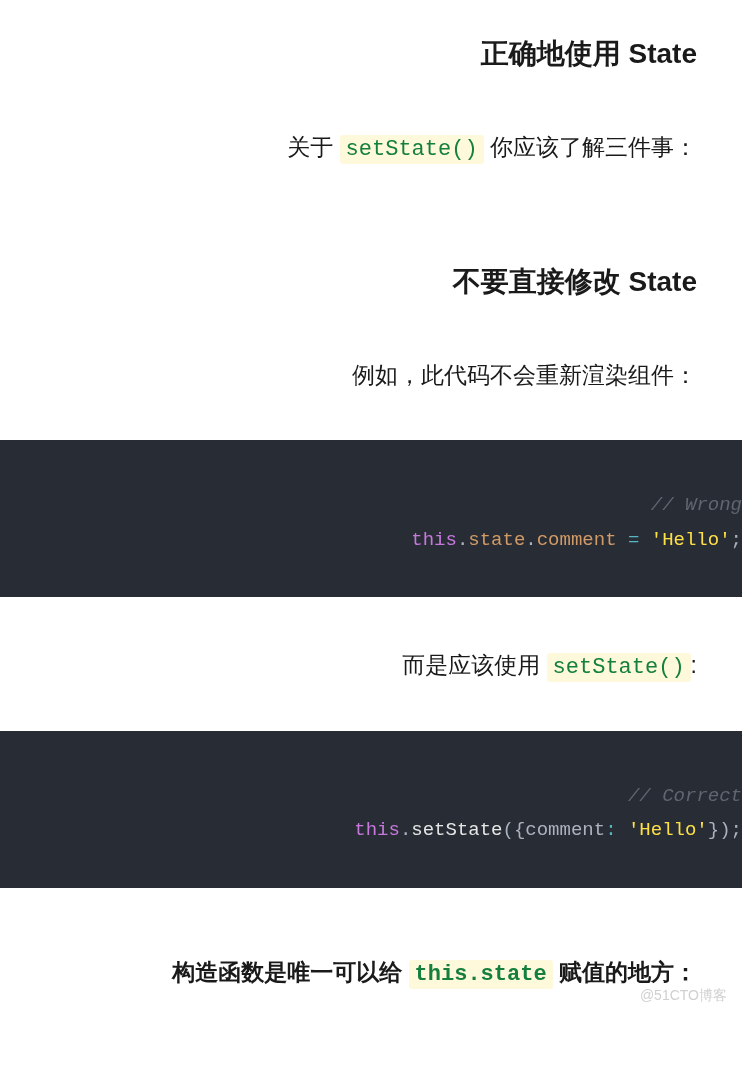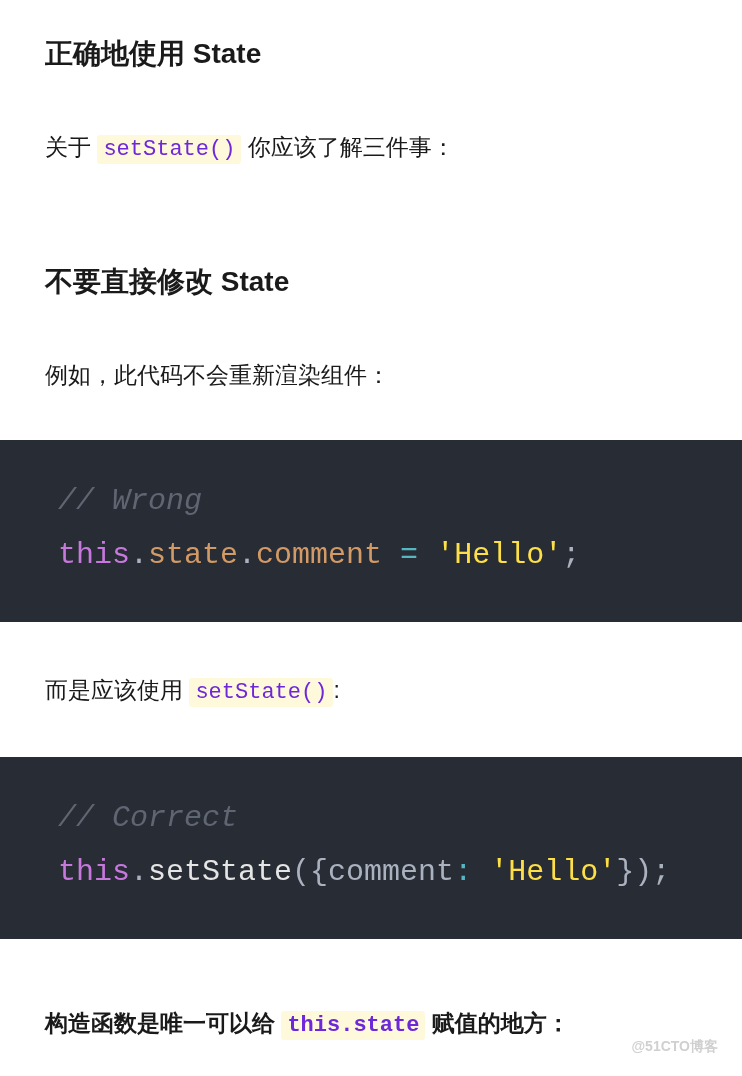--- a/index.html
+++ b/index.html
@@ -9,20 +9,21 @@
     }
     body {
       font-family: -apple-system, BlinkMacSystemFont, "Segoe UI", "PingFang SC", "Hiragino Sans GB", "Microsoft YaHei", sans-serif;
       background: #ffffff;
       color: #1a1a1a;
       width: 742px;
       position: relative;
     }
     .content {
       padding: 30px 45px 20px 45px;
+      text-align: right;
     }
     h2 {
       font-size: 28px;
       font-weight: 700;
       color: #1a1a1a;
       margin-bottom: 55px;
       margin-top: 5px;
     }
     h2.sub {
       margin-top: 95px;
@@ -41,51 +42,51 @@
       margin-top: 65px;
       margin-bottom: 0;
       font-weight: bold;
     }
     code.inline {
       font-family: "SFMono-Regular", Consolas, "Liberation Mono", Menlo, monospace;
       background: #fff9dc;
       padding: 2px 6px;
       border-radius: 3px;
       font-size: 22px;
-      color: #6d28d9;
+      color: #15803d;
     }
     .code-block {
       background: #282c34;
       margin: 45px 0 0 -45px;
       width: 742px;
-      padding: 34px 0 40px 58px;
+      padding: 48px 0 40px 58px;
       font-family: "SFMono-Regular", Consolas, "Liberation Mono", Menlo, monospace;
-      font-size: 30px;
+      font-size: 19px;
       line-height: 1.8;
       overflow-x: auto;
     }
     .code-block .line {
       white-space: pre;
       color: #abb2bf;
     }
     .tok-comment { color: #5f6672; font-style: italic; }
     .tok-keyword { color: #c678dd; }
     .tok-default { color: #abb2bf; }
     .tok-prop { color: #d19a66; }
     .tok-punct { color: #abb2bf; }
     .tok-op { color: #56b6c2; }
     .tok-string { color: #fde047; }
     .tok-method { color: #e5e5e5; }
     .watermark {
       position: absolute;
-      right: 24px;
+      right: 15px;
       bottom: 8px;
       font-size: 14px;
       color: #d0d0d0;
-      font-weight: 700;
+      font-weight: 400;
     }
   </style>
 </head>
 <body>
 
 <div class="content">
   <h2>正确地使用 State</h2>
 
   <p>
     <span>关于 </span><code class="inline">setState()</code><span> 你应该了解三件事：</span>

